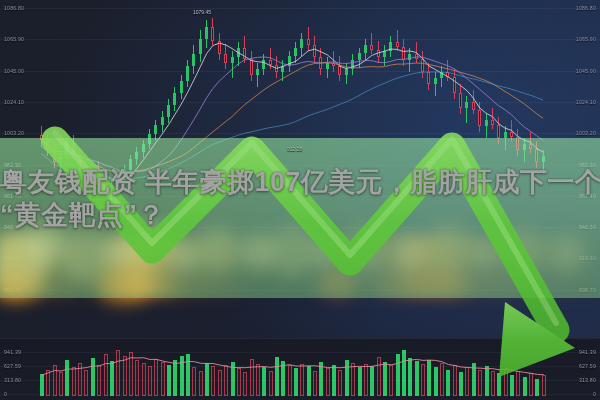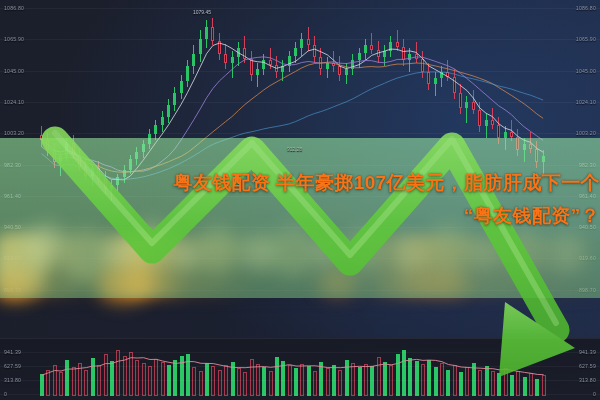--- a/index.html
+++ b/index.html
@@ -82,22 +82,22 @@
     background:linear-gradient(180deg,rgba(86,160,92,.30),rgba(70,140,80,.22));
   }
 
   
   #arrow{z-index:7;}
   #arrow svg{width:600px;height:400px;display:block;}
 
   
   #headline{
     position:absolute;left:0;right:0;top:166px;z-index:9;
-    text-align:right;color:#f97316;
-    font-size:19px;font-weight:bold;line-height:33px;
+    text-align:left;color:#a3a3a3;
+    font-size:27px;font-weight:bold;line-height:33px;
     letter-spacing:.4px;
     text-shadow:0 1px 3px rgba(20,40,20,.55),0 0 2px rgba(0,0,0,.35);
   }
   #headline .l1{display:block;white-space:nowrap;}
   #headline .l2{display:block;white-space:nowrap;}
 
   
   .annot{
     position:absolute;z-index:4;color:#b9c0cf;font-size:5px;
     white-space:nowrap;text-shadow:0 1px 1px rgba(0,0,0,.9);
@@ -616,16 +616,16 @@
       <g opacity=".88">
         <path d="M55 140 L152 250 L252 150 L350 262 L452 146 L556 330" fill="none" stroke="url(#ag)" stroke-width="27" stroke-linecap="round" stroke-linejoin="round"></path>
         <path d="M505 302 L575 348 L499 377 Z" fill="url(#ag)"></path>
         <path d="M55 140 L152 250 L252 150 L350 262 L452 146 L556 330" fill="none" stroke="#a8ea84" stroke-width="6" stroke-linecap="round" stroke-linejoin="round" opacity=".45" transform="translate(0,-7)"></path>
       </g>
     </svg>
   </div>
 
   <div id="headline">
     <span class="l1">粤友钱配资 半年豪掷107亿美元，脂肪肝成下一个</span>
-    <span class="l2">“粤友钱配资”？</span>
+    <span class="l2">“黄金靶点”？</span>
   </div>
 
 </div>
 
 </body></html>

